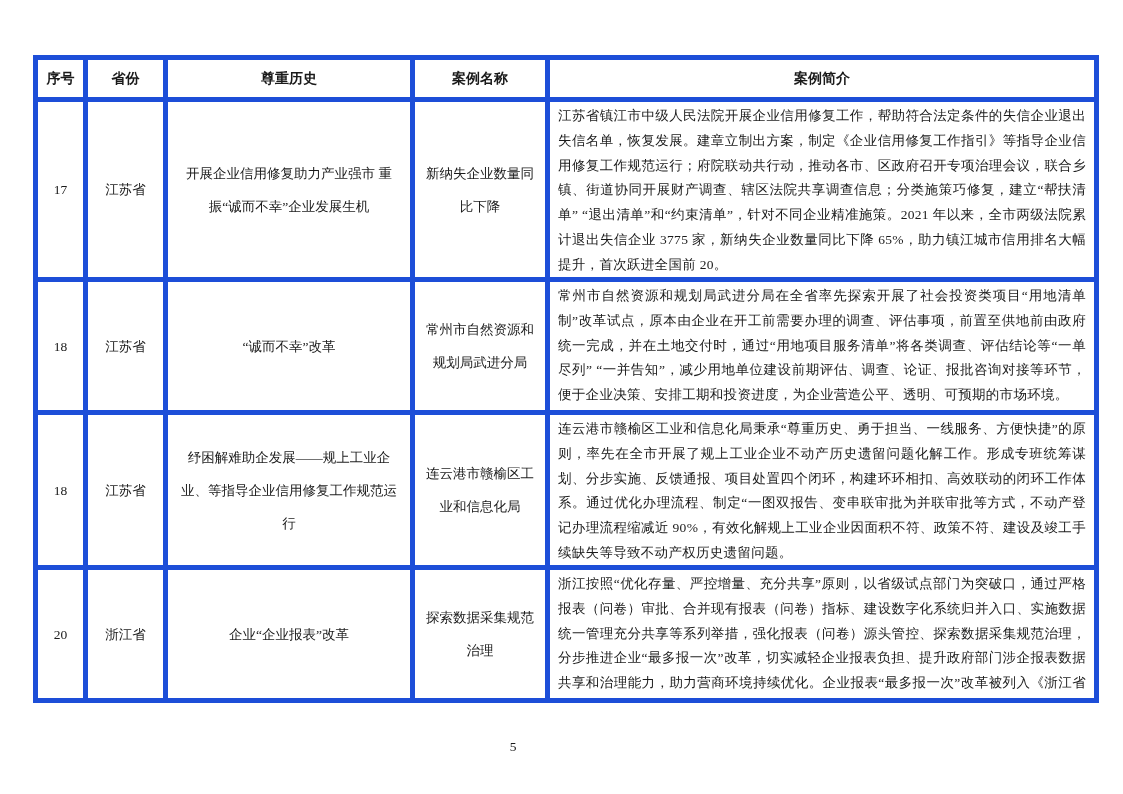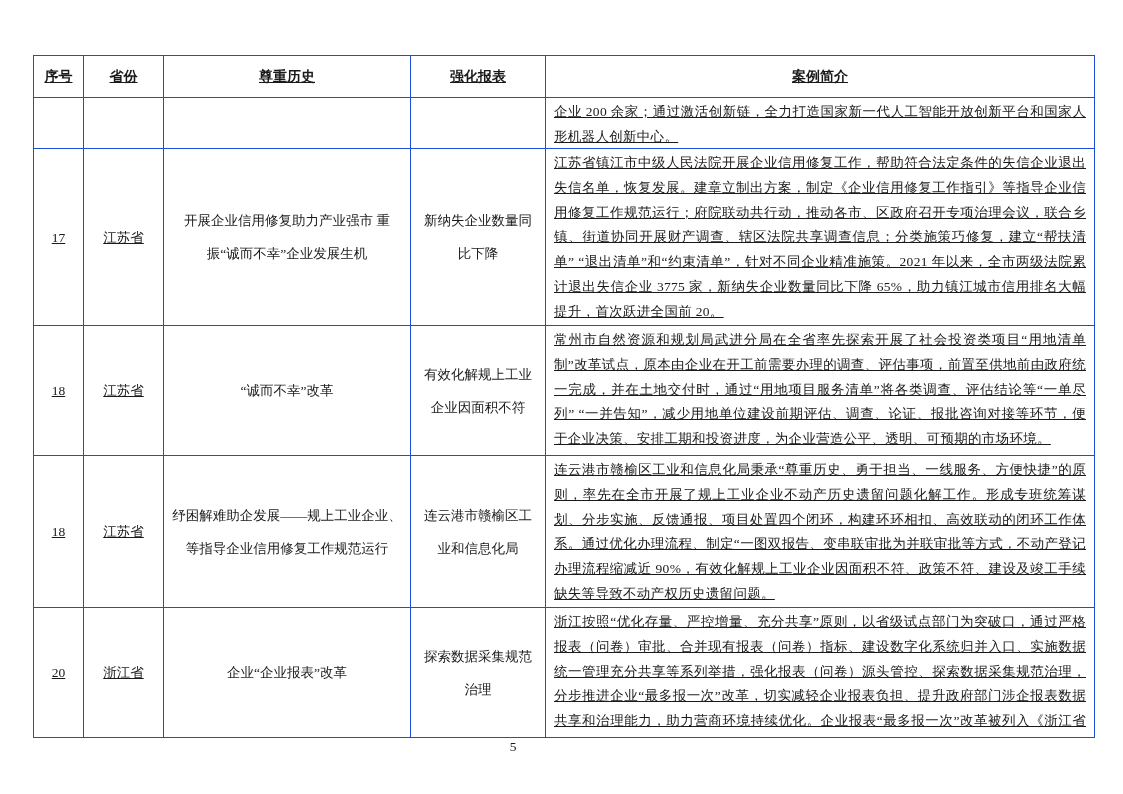--- a/index.html
+++ b/index.html
@@ -6,22 +6,22 @@
   body{
     width:1123px;height:794px;position:relative;background:#ffffff;
     font-family:"Liberation Serif","DejaVu Serif",serif;
     color:#1a1a1a;overflow:hidden;
   }
   .doc-table{
     position:absolute;left:33px;top:55px;width:1061px;
     border-collapse:collapse;table-layout:fixed;
   }
   .doc-table td,.doc-table th{
-    border:1px solid #1d4ed8;padding:0;overflow:hidden;
-    font-weight:normal;font-size:13.5px;text-decoration:underline;
+    border:5px solid #1d4ed8;padding:0;overflow:hidden;
+    font-weight:normal;font-size:13.5px;
   }
   .doc-table th{
     font-weight:bold;font-size:14px;text-align:center;vertical-align:middle;
   }
   col.c-no{width:50px}
   col.c-prov{width:80px}
   col.c-name{width:247px}
   col.c-unit{width:135px}
   col.c-intro{width:549px}
   tr.h-head{height:42px}
@@ -60,48 +60,39 @@
       <col class="c-prov">
       <col class="c-name">
       <col class="c-unit">
       <col class="c-intro">
   </colgroup>
   <thead>
     <tr class="h-head">
       <th>序号</th>
       <th>省份</th>
       <th>尊重历史</th>
-      <th>强化报表</th>
+      <th>案例名称</th>
       <th>案例简介</th>
     </tr>
   </thead>
   <tbody>
-    <tr class="h-r0">
-      <td class="center"></td>
-      <td class="center"></td>
-      <td class="center"></td>
-      <td class="center"></td>
-      <td class="intro">
-        <div class="intro-text ih-a">企业 200 余家；通过激活创新链，全力打造国家新一代人工智能开放创新平台和国家人形机器人创新中心。</div>
-      </td>
-    </tr>
     <tr class="h-r17">
       <td class="center">17</td>
       <td class="center">江苏省</td>
       <td class="center"><span class="name-text">开展企业信用修复助力产业强市 重振“诚而不幸”企业发展生机</span></td>
       <td class="center"><span class="unit-text">新纳失企业数量同比下降</span></td>
       <td class="intro">
         <div class="intro-text ih-b">江苏省镇江市中级人民法院开展企业信用修复工作，帮助符合法定条件的失信企业退出失信名单，恢复发展。建章立制出方案，制定《企业信用修复工作指引》等指导企业信用修复工作规范运行；府院联动共行动，推动各市、区政府召开专项治理会议，联合乡镇、街道协同开展财产调查、辖区法院共享调查信息；分类施策巧修复，建立“帮扶清单” “退出清单”和“约束清单”，针对不同企业精准施策。2021 年以来，全市两级法院累计退出失信企业 3775 家，新纳失企业数量同比下降 65%，助力镇江城市信用排名大幅提升，首次跃进全国前 20。</div>
       </td>
     </tr>
     <tr class="h-r18">
       <td class="center">18</td>
       <td class="center">江苏省</td>
       <td class="center"><span class="name-text">“诚而不幸”改革</span></td>
-      <td class="center"><span class="unit-text">有效化解规上工业企业因面积不符</span></td>
+      <td class="center"><span class="unit-text">常州市自然资源和规划局武进分局</span></td>
       <td class="intro">
         <div class="intro-text ih-c">常州市自然资源和规划局武进分局在全省率先探索开展了社会投资类项目“用地清单制”改革试点，原本由企业在开工前需要办理的调查、评估事项，前置至供地前由政府统一完成，并在土地交付时，通过“用地项目服务清单”将各类调查、评估结论等“一单尽列” “一并告知”，减少用地单位建设前期评估、调查、论证、报批咨询对接等环节，便于企业决策、安排工期和投资进度，为企业营造公平、透明、可预期的市场环境。</div>
       </td>
     </tr>
     <tr class="h-r19">
       <td class="center">18</td>
       <td class="center">江苏省</td>
       <td class="center"><span class="name-text">纾困解难助企发展——规上工业企业、等指导企业信用修复工作规范运行</span></td>
       <td class="center"><span class="unit-text">连云港市赣榆区工业和信息化局</span></td>
       <td class="intro">

